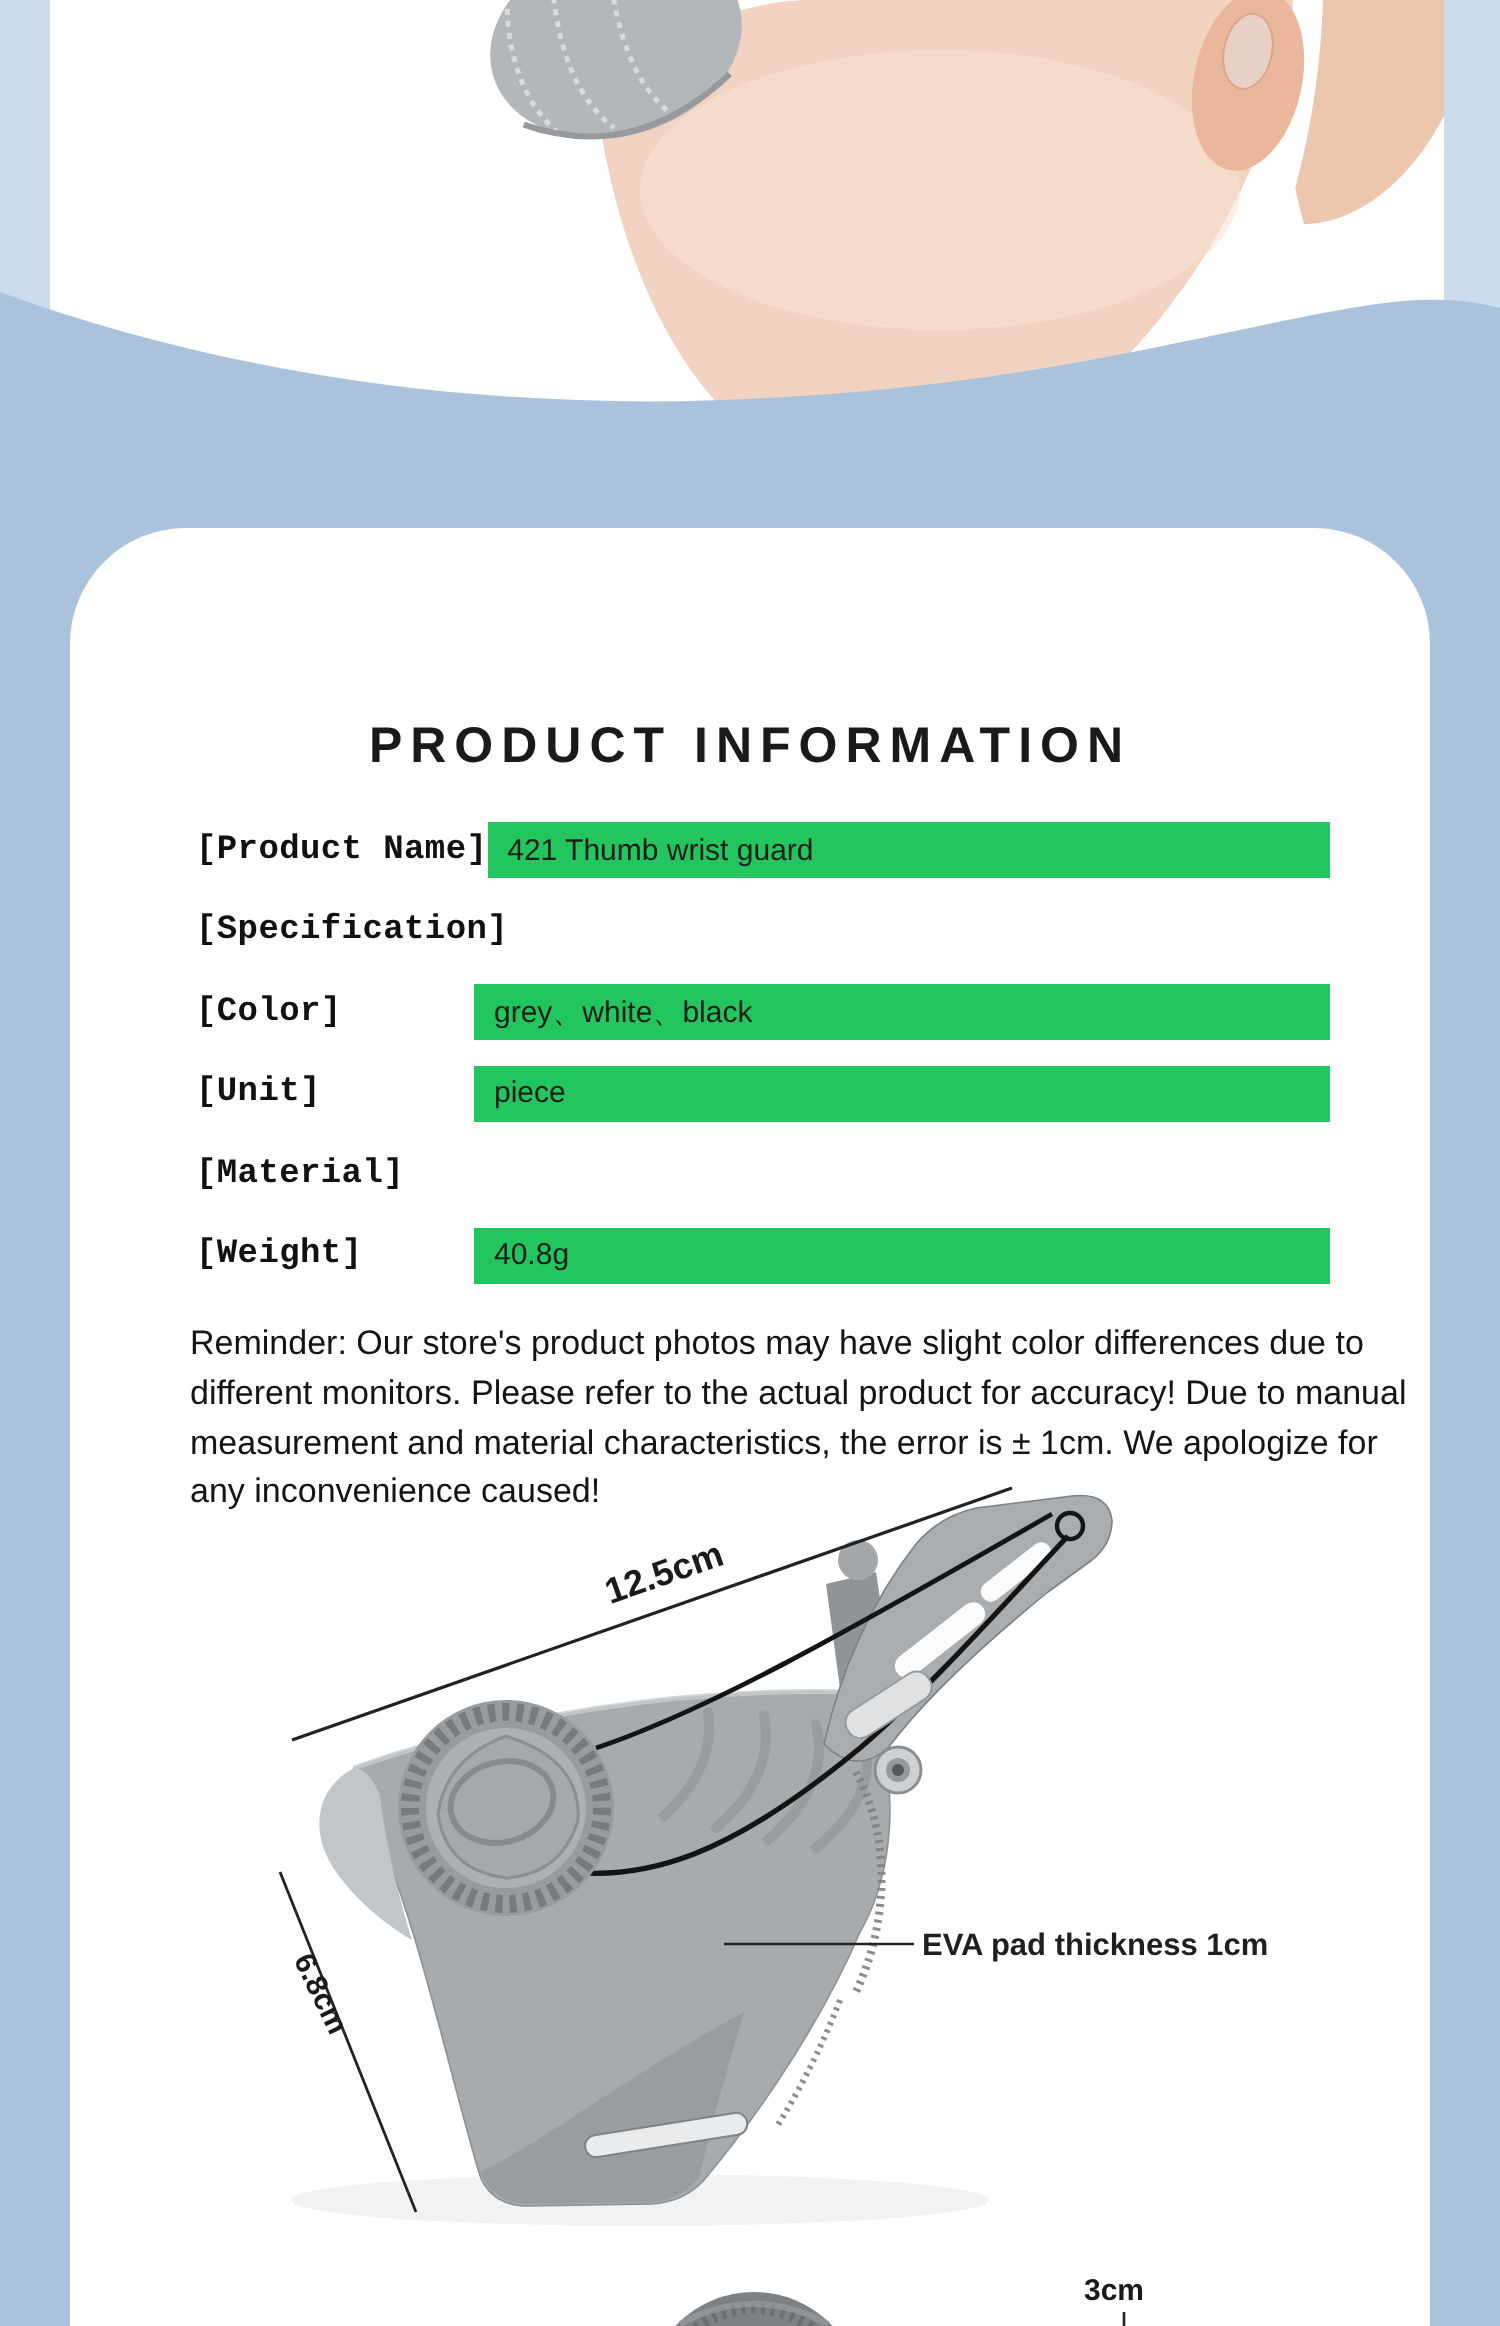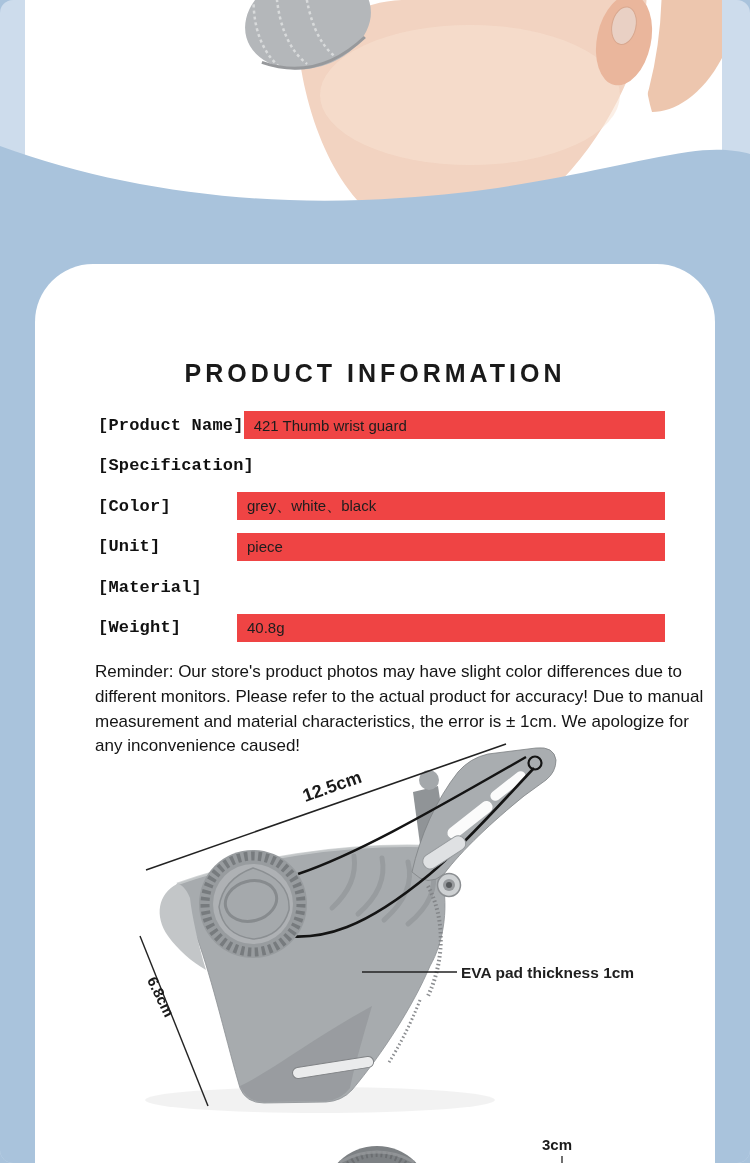--- a/index.html
+++ b/index.html
@@ -1,20 +1,20 @@
 <!DOCTYPE html>
 <html><head>
 <meta charset="utf-8">
 <style>
   * { margin:0; padding:0; box-sizing:border-box; }
   html,body { background:#a9c3dc; }
   body { font-family:"Liberation Sans", sans-serif; }
   .page{
     position:relative; width:750px; height:1163px; margin:0 auto;
-    background:#cddcec; overflow:hidden;border-radius:13px;
+    background:#cddcec; overflow:hidden;
   }
   
   .photo-area{
     position:absolute; left:25px; top:0; width:697px; height:235px;
     background:#ffffff; overflow:hidden; z-index:1;
   }
   
   .wave{ position:absolute; left:0; top:140px; width:750px; height:150px; z-index:2; }
   .blue-lower{ position:absolute; left:0; top:286px; width:750px; height:877px; background:#a9c3dc; z-index:2; }
   
@@ -27,21 +27,21 @@
     text-align:center; font-size:25px; font-weight:700; letter-spacing:4px;
     color:#1a1a1a; white-space:nowrap;
   }
   .spec-table{ position:absolute; top:147px; left:63px; width:567px; }
   .spec-row{ display:flex; align-items:center; height:28px; margin-bottom:12.5px; }
   .spec-label{
     flex:0 0 139px; font-size:17px; font-weight:700; color:#111;
     white-space:nowrap; letter-spacing:0.2px;font-family:Liberation Mono, monospace;
   }
   .spec-bar{
-    flex:1; height:28px; background:#ef4444; display:flex; align-items:center;
+    flex:1; height:28px; background:#22c55e; display:flex; align-items:center;
     padding-left:10px; font-size:15px; color:#1d1d1d; white-space:nowrap;
   }
   .reminder{
     position:absolute; top:396px; left:60px; width:610px;
     font-size:17px; line-height:1.46; color:#141414; font-weight:400;
   }
   .figure-svg{ position:absolute; left:0; top:472px; width:680px; height:427px; }
   .dim-text{ font-size:18px; font-weight:700; fill:#1a1a1a; }
   .dim-text-sm{ font-size:15px; font-weight:700; fill:#1a1a1a; }
   .note-text{ font-size:15.5px; font-weight:700; fill:#1f1f1f; }

